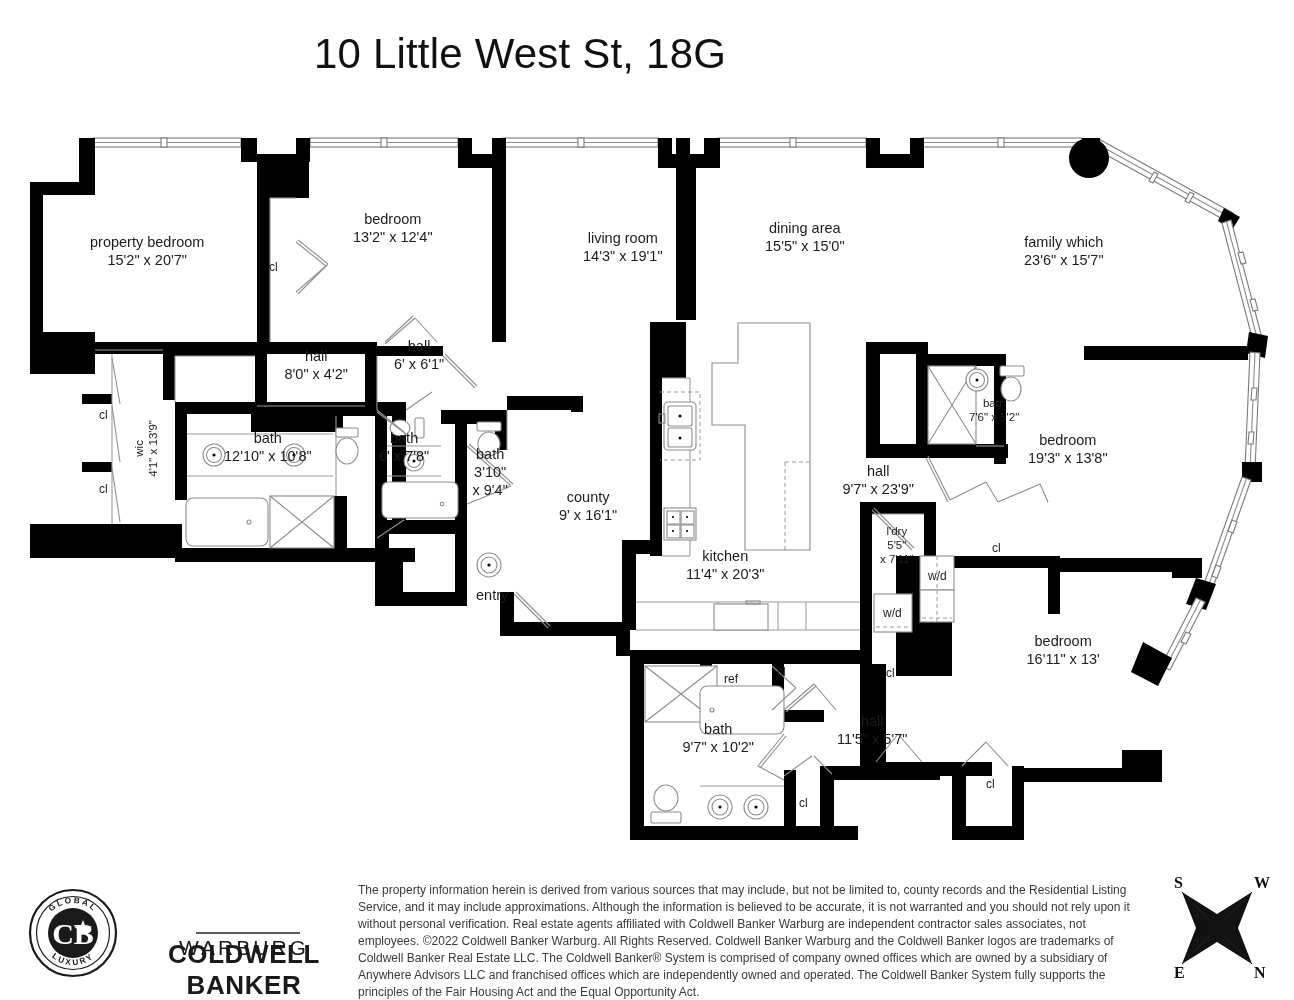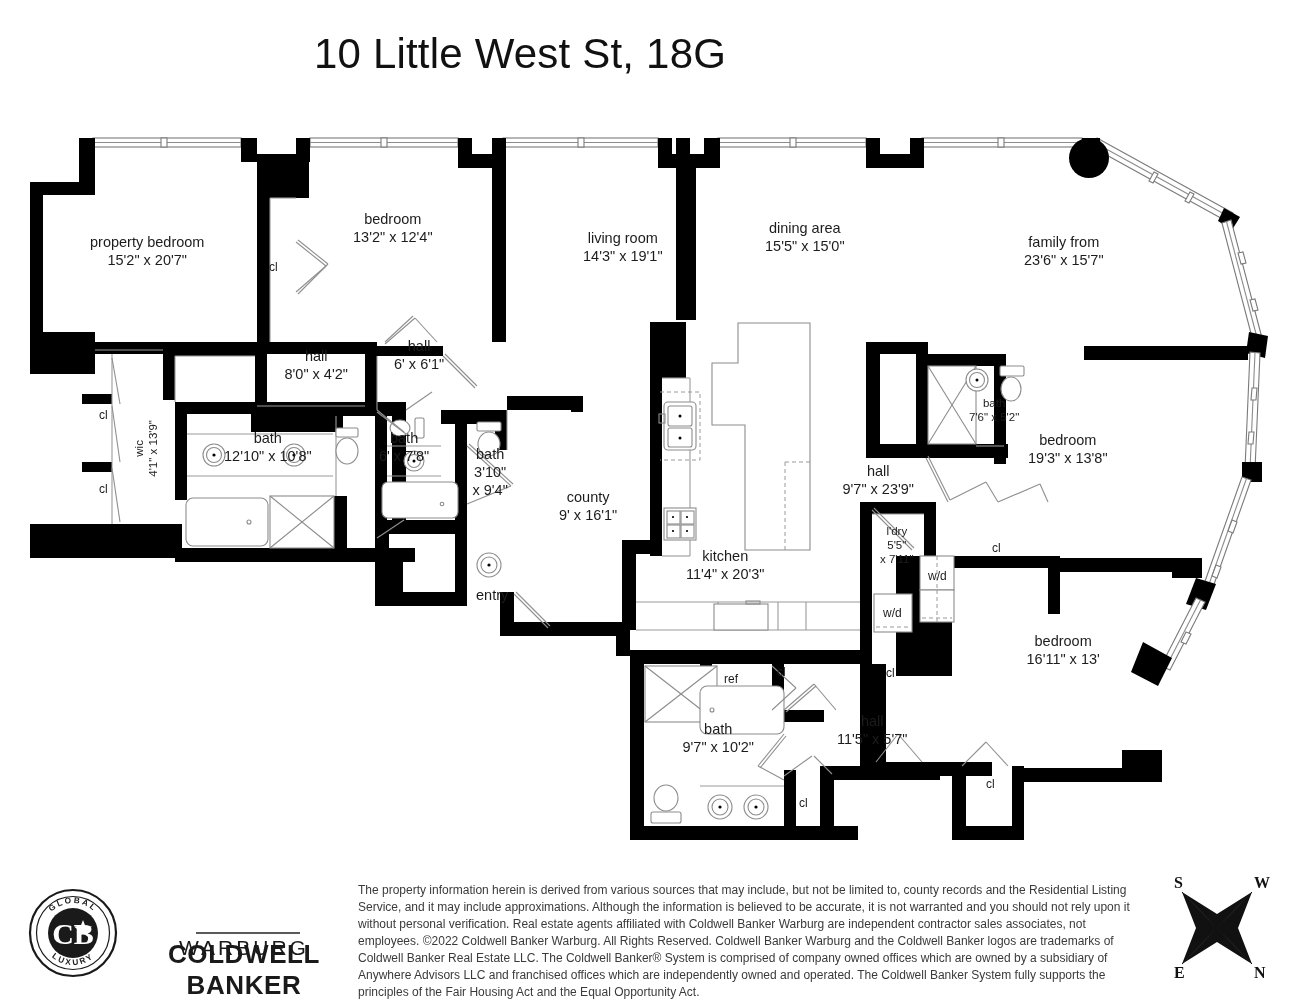--- a/index.html
+++ b/index.html
@@ -572,21 +572,21 @@
         </div>
         <div class="rlabel " style="left: 568px; top: 119px; margin-left: 15px;">
           <span class="nm">living room</span>
           <span class="dim">14'3" x 19'1"</span>
         </div>
         <div class="rlabel " style="left: 765px; top: 109px;">
           <span class="nm">dining area</span>
           <span class="dim">15'5" x 15'0"</span>
         </div>
         <div class="rlabel " style="left: 1024px; top: 123px;">
-          <span class="nm">family from</span>
+          <span class="nm">family which</span>
           <span class="dim">23'6" x 15'7"</span>
         </div>
         <div class="rlabel " style="left: 284.5px; top: 237px;">
           <span class="nm">hall</span>
           <span class="dim">8'0" x 4'2"</span>
         </div>
         <div class="rlabel " style="left: 394px; top: 227px;">
           <span class="nm">hall</span>
           <span class="dim">6' x 6'1"</span>
         </div>

